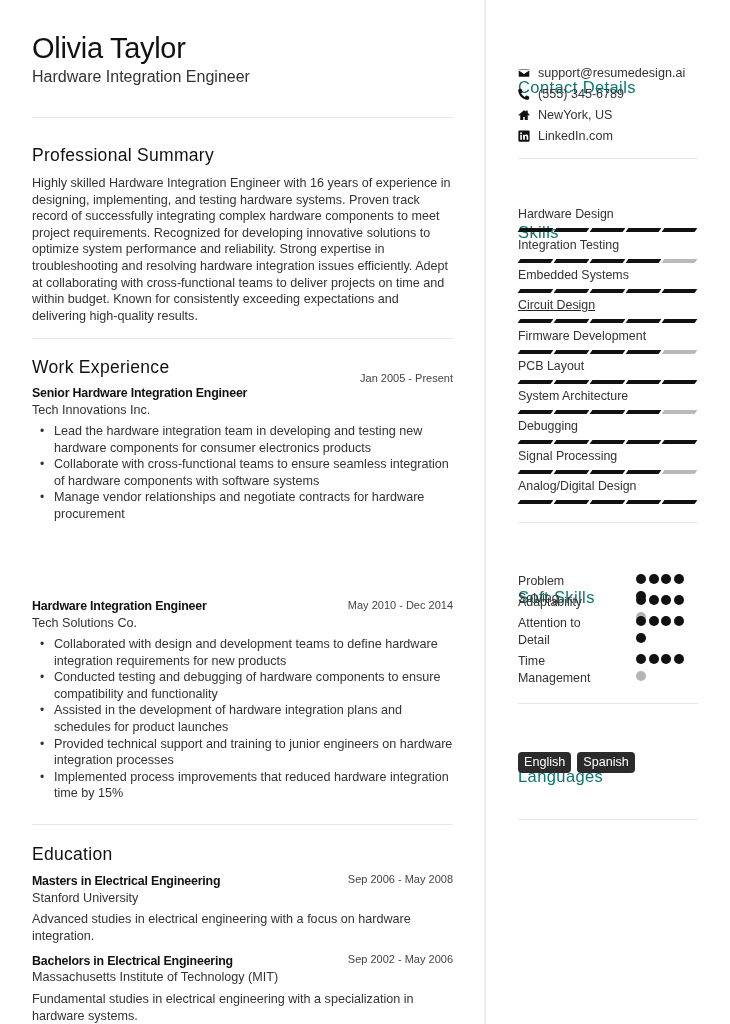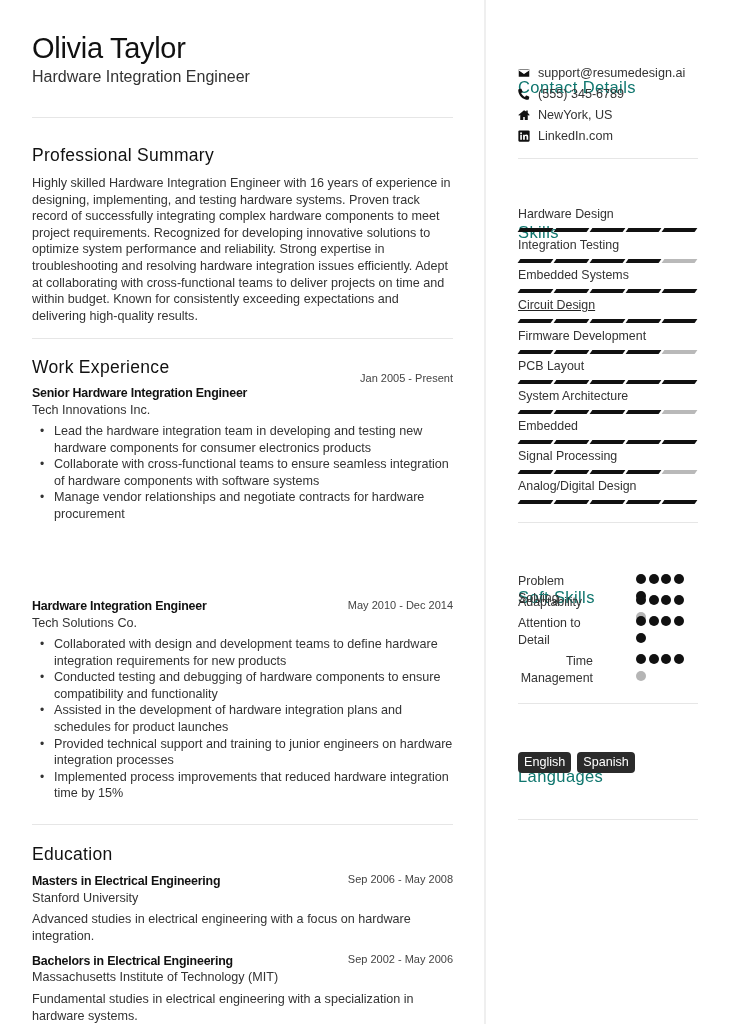--- a/index.html
+++ b/index.html
@@ -219,21 +219,21 @@
           <div class="skill-name">System Architecture</div>
           <div class="skill-bar">
             <span class="seg"></span>
             <span class="seg"></span>
             <span class="seg"></span>
             <span class="seg"></span>
             <span class="seg off"></span>
           </div>
         </div>
         <div class="skill" style="top: 419px;">
-          <div class="skill-name">Embedded</div>
+          <div class="skill-name">Debugging</div>
           <div class="skill-bar">
             <span class="seg"></span>
             <span class="seg"></span>
             <span class="seg"></span>
             <span class="seg"></span>
             <span class="seg"></span>
           </div>
         </div>
         <div class="skill" style="top: 449px;">
           <div class="skill-name">Signal Processing</div>
@@ -285,21 +285,21 @@
           <div class="soft-name" style="width: 75px;">Attention to Detail</div>
           <div class="dots">
             <span class="dot"></span>
             <span class="dot"></span>
             <span class="dot"></span>
             <span class="dot"></span>
             <span class="dot"></span>
           </div>
         </div>
         <div class="soft" style="top: 653px;">
-          <div class="soft-name" style="width: 75px; text-align: right;">Time Management</div>
+          <div class="soft-name" style="width: 75px;">Time Management</div>
           <div class="dots">
             <span class="dot"></span>
             <span class="dot"></span>
             <span class="dot"></span>
             <span class="dot"></span>
             <span class="dot off"></span>
           </div>
         </div>
       </div>
 

